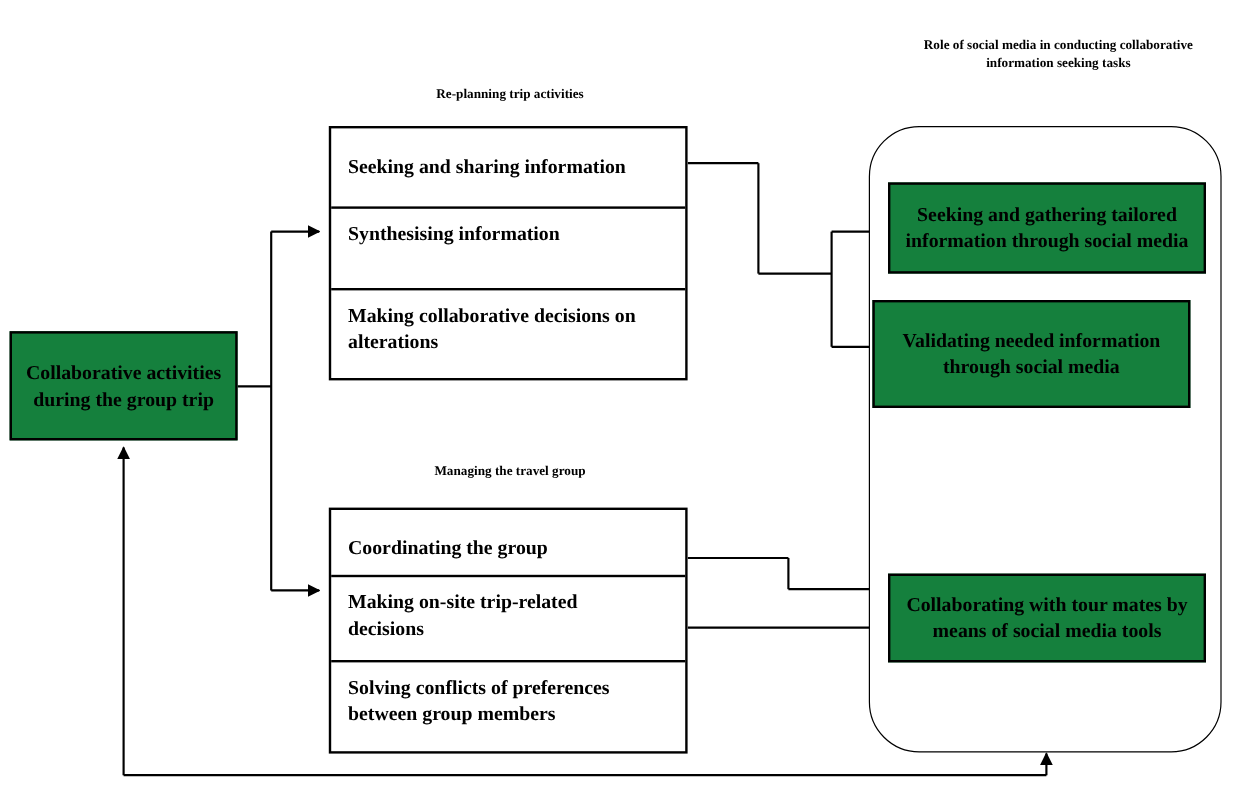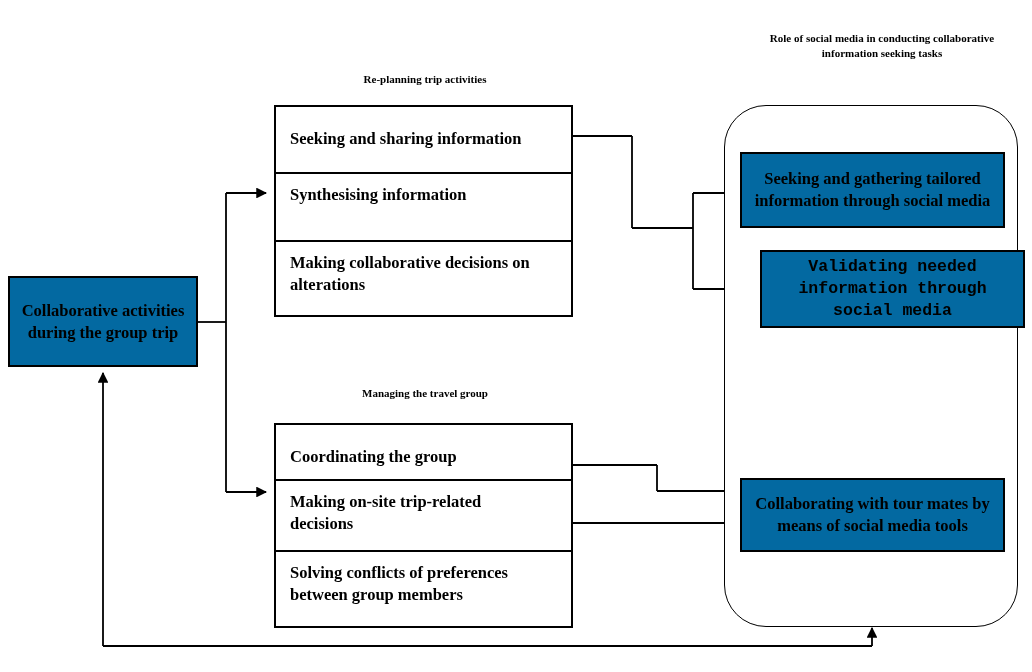--- a/index.html
+++ b/index.html
@@ -59,21 +59,21 @@
   }
   .cell-text, .box-text {
     font-weight: bold;
     font-size: 16.5px;
     line-height: 1.33;
   }
   .centered-box {
     position: absolute;
     box-sizing: border-box;
     border: 2px solid #000000;
-    background: #0369a1;
+    background: #15803d;
     display: flex;
     align-items: center;
     justify-content: center;
     text-align: center;
     padding: 4px 10px;
   }
 </style>
 </head>
 <body>
 
@@ -155,21 +155,21 @@
   </div>
 
   <div class="heading" style="left:750px; top:31px; width:264px;">Role of social media in conducting collaborative information seeking  tasks</div>
 
   <div class="rounded-container" style="left:724px; top:105px; width:294px; height:522px;"></div>
 
   <div class="centered-box" style="left:740px; top:152px; width:265px; height:76px;">
     <span class="box-text">Seeking and gathering tailored information through social media</span>
   </div>
 
-  <div class="centered-box" style="left:760px; top:250px; width:265px; height:78px;font-family:Liberation Mono, monospace;">
+  <div class="centered-box" style="left:727px; top:250px; width:265px; height:90px;">
     <span class="box-text">Validating needed information through social media</span>
   </div>
 
   <div class="centered-box" style="left:740px; top:478px; width:265px; height:74px;">
     <span class="box-text">Collaborating with tour mates by means of social media tools</span>
   </div>
 
 </div>
 
 </body></html>

